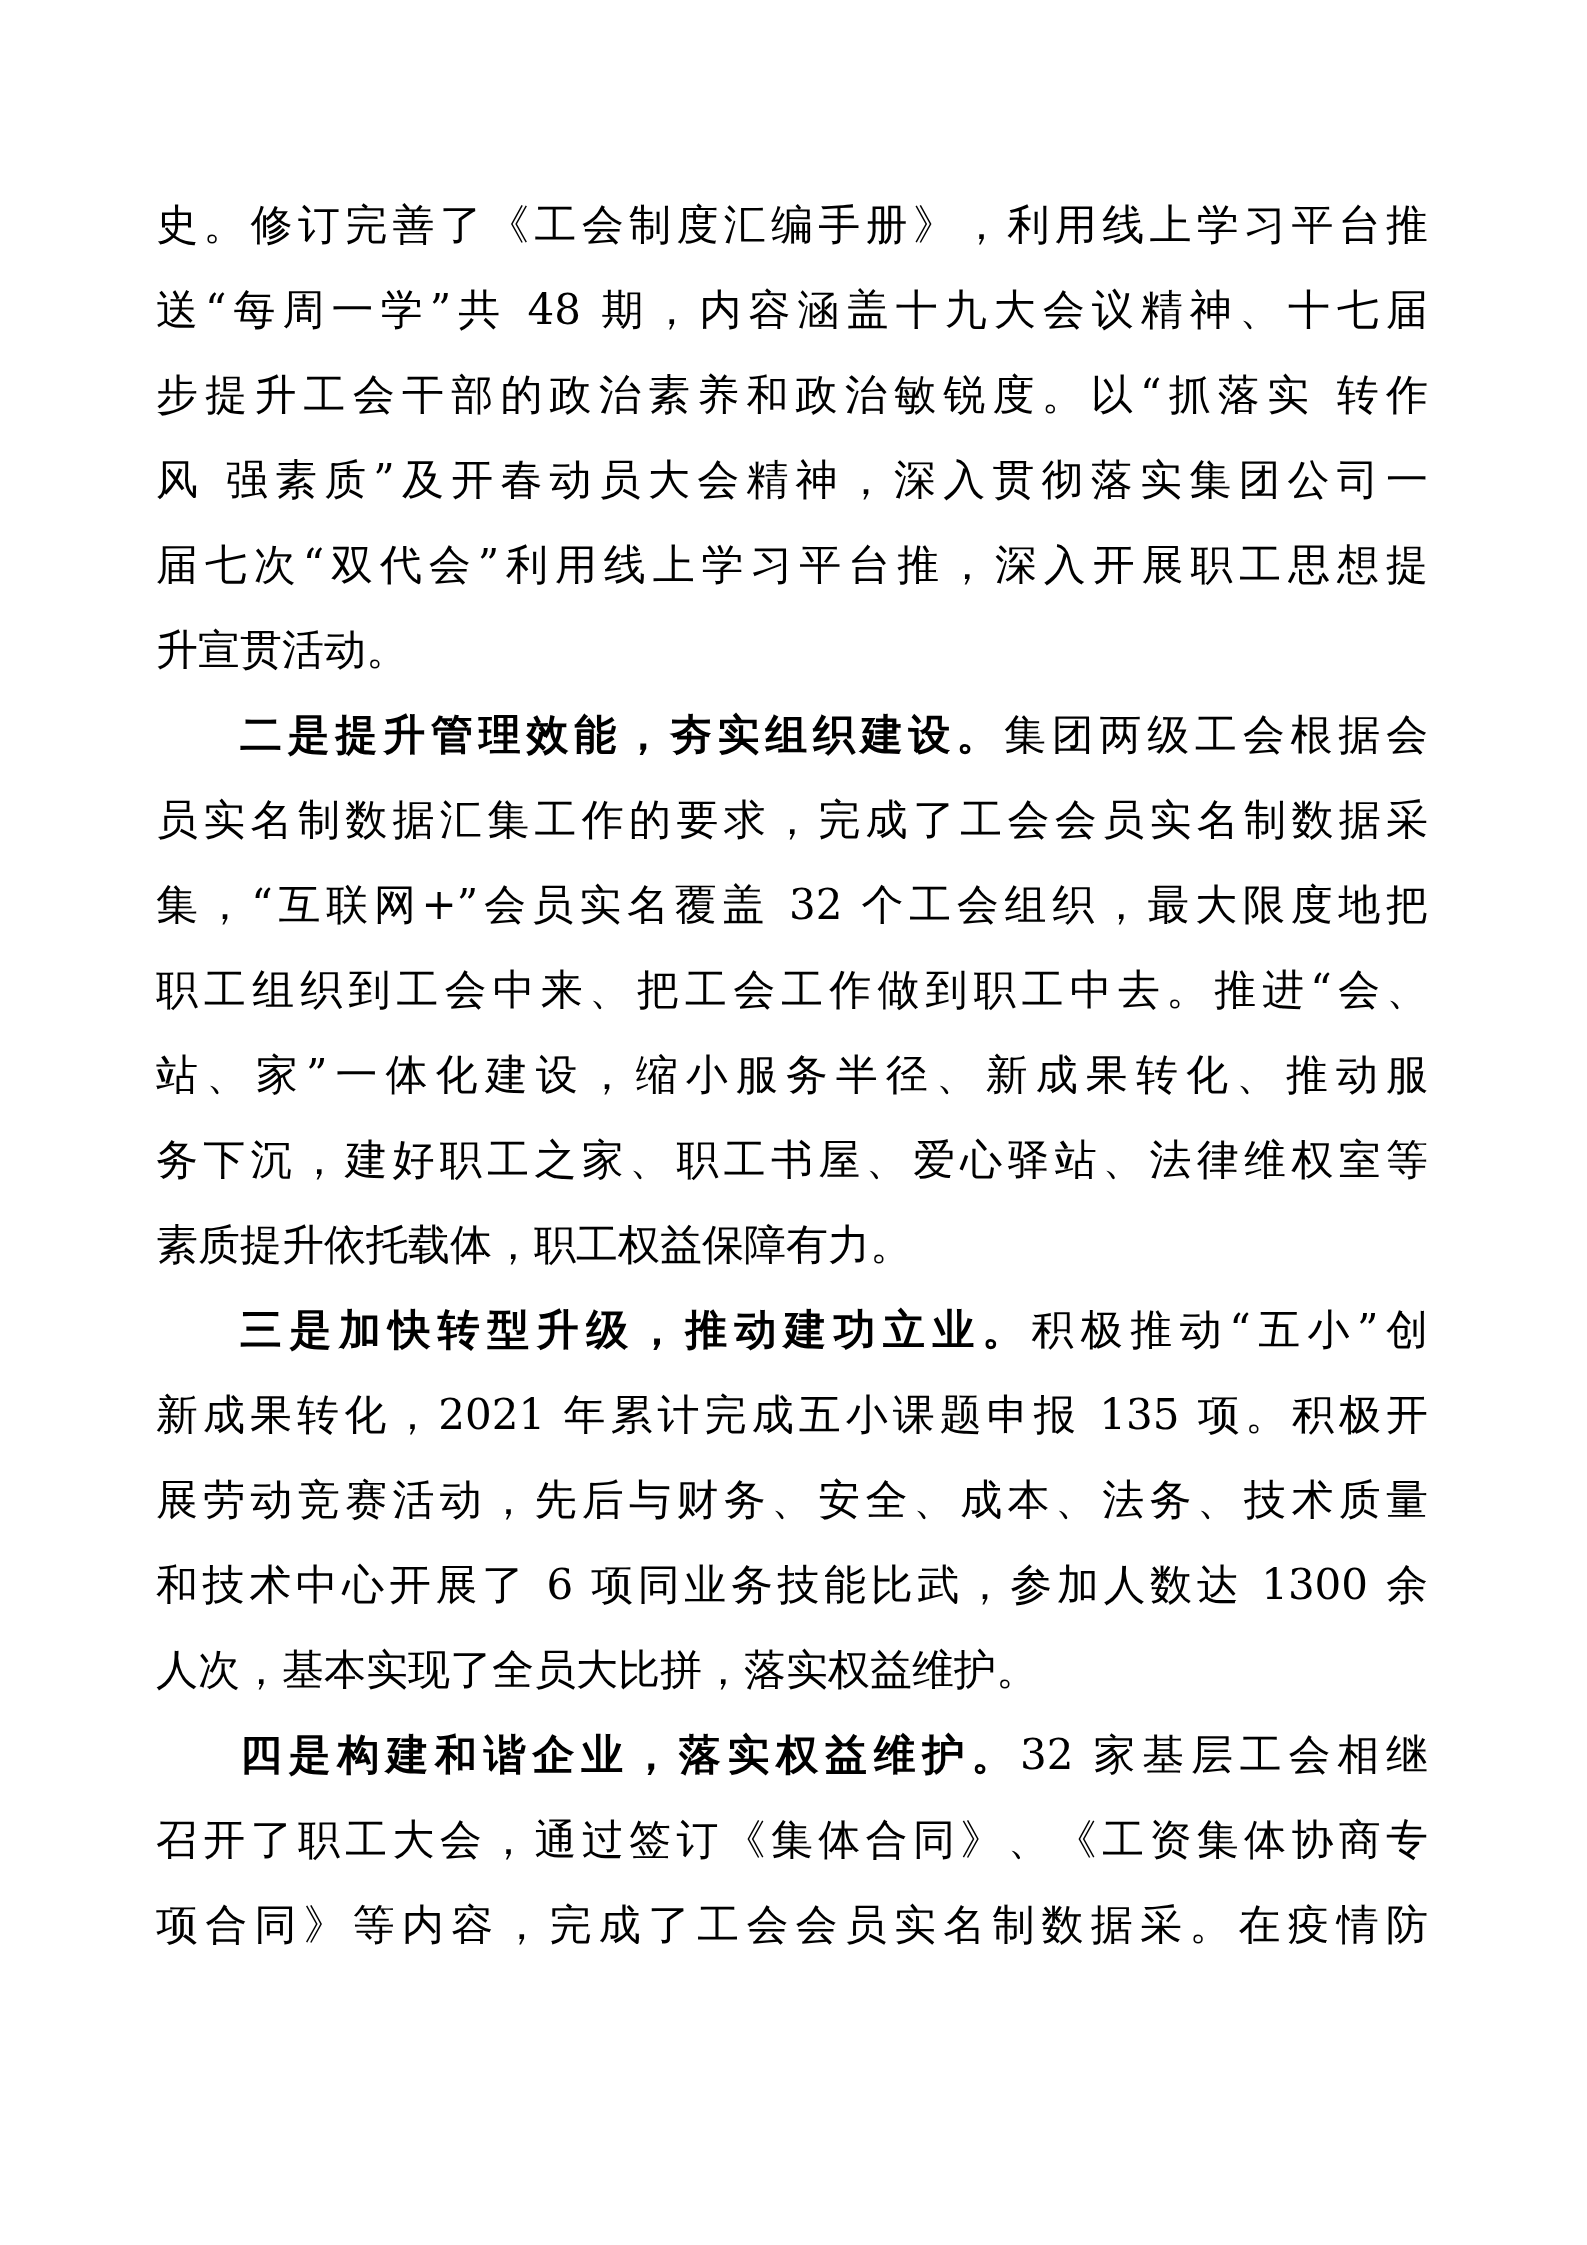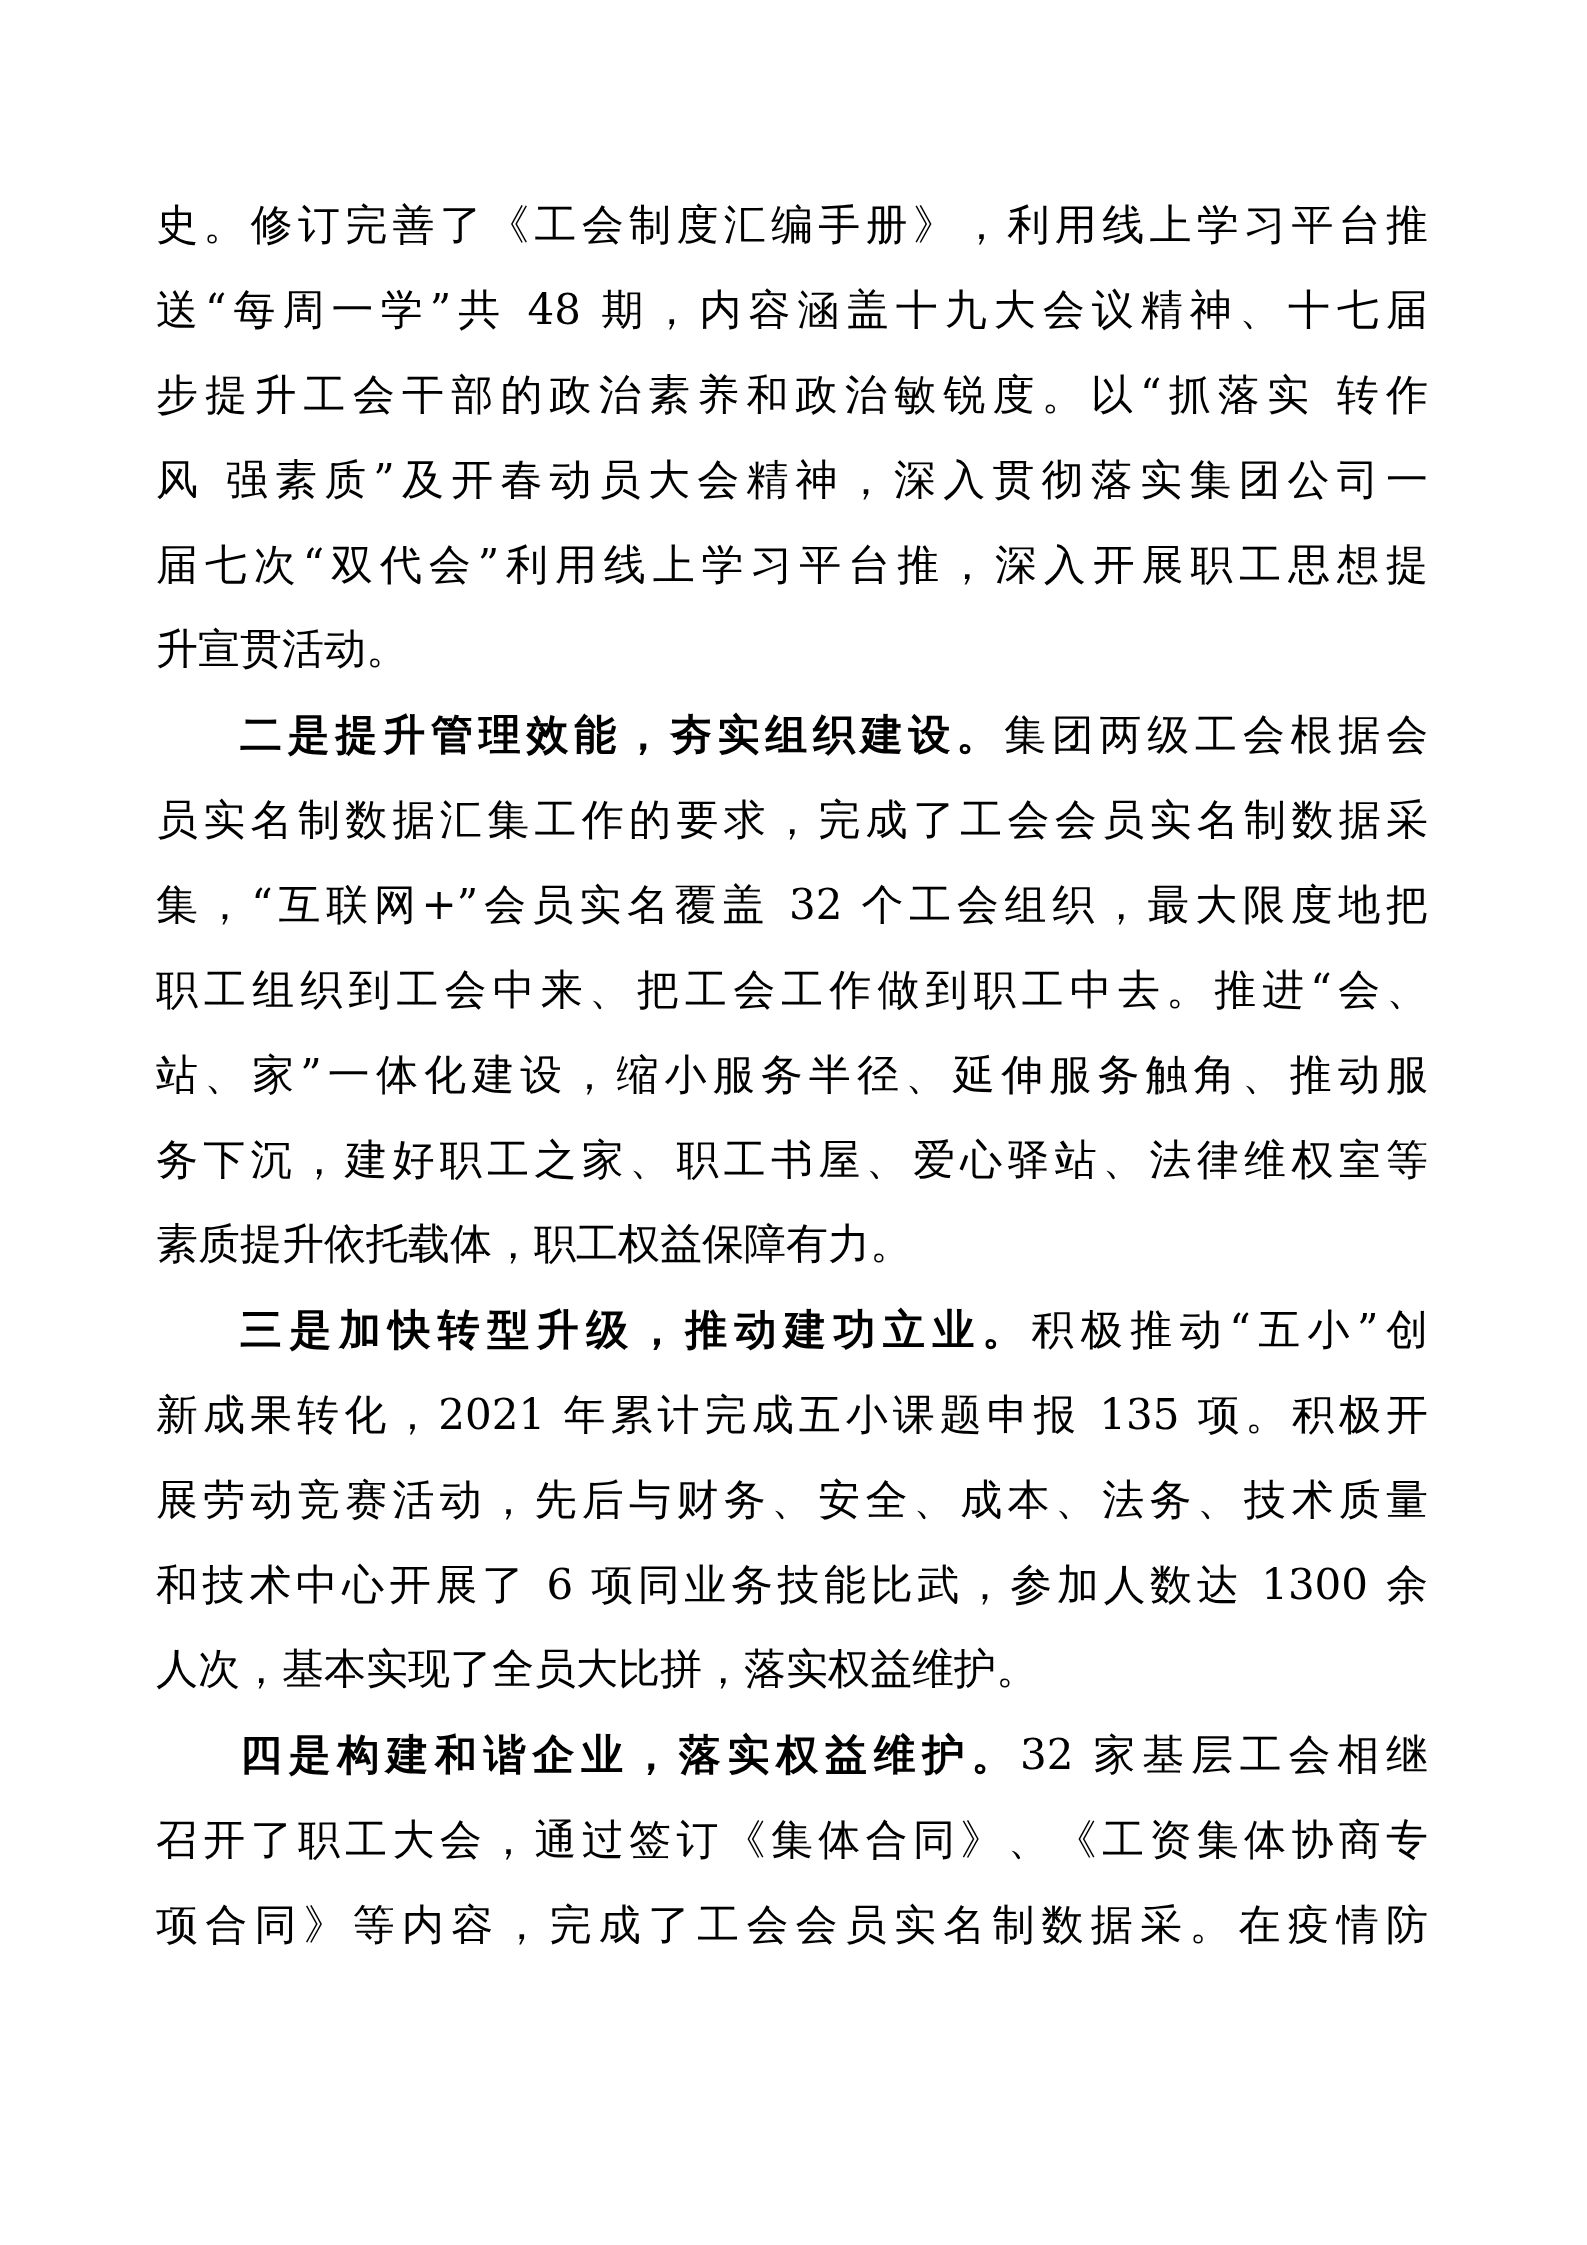--- a/index.html
+++ b/index.html
@@ -28,21 +28,20 @@
   .line {
     text-align: justify;
     text-align-last: justify;
     white-space: normal;
     height: 85px;
     overflow: hidden;
   }
   .line.short {
     text-align: right;
     text-align-last: left;
-    font-family: Liberation Serif, serif;
   }
   .line.indent {
     text-indent: 2em;
   }
   .line b {
     font-weight: 700;
   }
 </style>
 </head>
 <body>
@@ -52,21 +51,21 @@
       <div class="line">史。修订完善了《工会制度汇编手册》，利用线上学习平台推</div>
       <div class="line">送“每周一学”共 48 期，内容涵盖十九大会议精神、十七届</div>
       <div class="line">步提升工会干部的政治素养和政治敏锐度。以“抓落实  转作</div>
       <div class="line">风  强素质”及开春动员大会精神，深入贯彻落实集团公司一</div>
       <div class="line">届七次“双代会”利用线上学习平台推，深入开展职工思想提</div>
       <div class="line short">升宣贯活动。</div>
       <div class="line indent"><b>二是提升管理效能，夯实组织建设。</b>集团两级工会根据会</div>
       <div class="line">员实名制数据汇集工作的要求，完成了工会会员实名制数据采</div>
       <div class="line">集，“互联网+”会员实名覆盖 32 个工会组织，最大限度地把</div>
       <div class="line">职工组织到工会中来、把工会工作做到职工中去。推进“会、</div>
-      <div class="line">站、家”一体化建设，缩小服务半径、延伸服务触角、推动服</div>
+      <div class="line">站、家”一体化建设，缩小服务半径、新成果转化、推动服</div>
       <div class="line">务下沉，建好职工之家、职工书屋、爱心驿站、法律维权室等</div>
       <div class="line short">素质提升依托载体，职工权益保障有力。</div>
       <div class="line indent"><b>三是加快转型升级，推动建功立业。</b>积极推动“五小”创</div>
       <div class="line">新成果转化，2021 年累计完成五小课题申报 135 项。积极开</div>
       <div class="line">展劳动竞赛活动，先后与财务、安全、成本、法务、技术质量</div>
       <div class="line">和技术中心开展了 6 项同业务技能比武，参加人数达 1300 余</div>
       <div class="line short">人次，基本实现了全员大比拼，落实权益维护。</div>
       <div class="line indent"><b>四是构建和谐企业，落实权益维护。</b>32 家基层工会相继</div>
       <div class="line">召开了职工大会，通过签订《集体合同》、《工资集体协商专</div>
       <div class="line">项合同》等内容，完成了工会会员实名制数据采。在疫情防</div>

